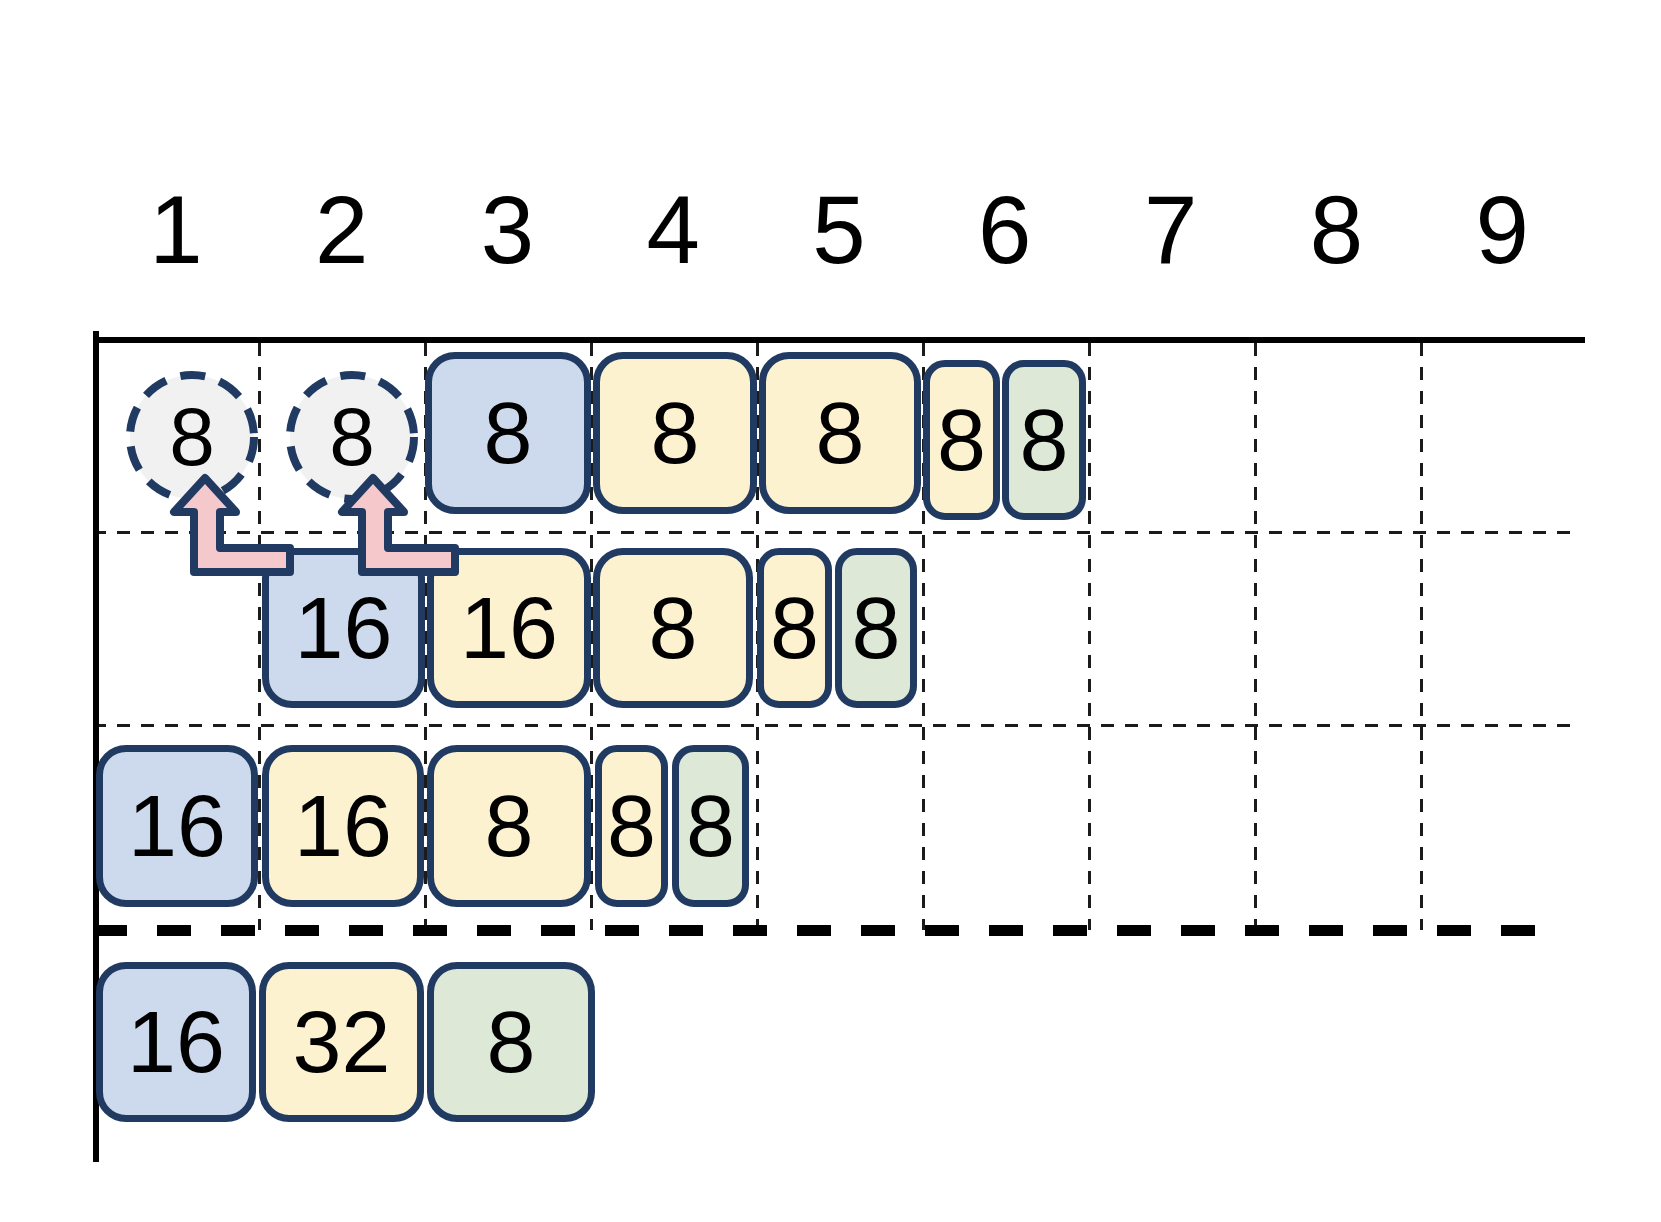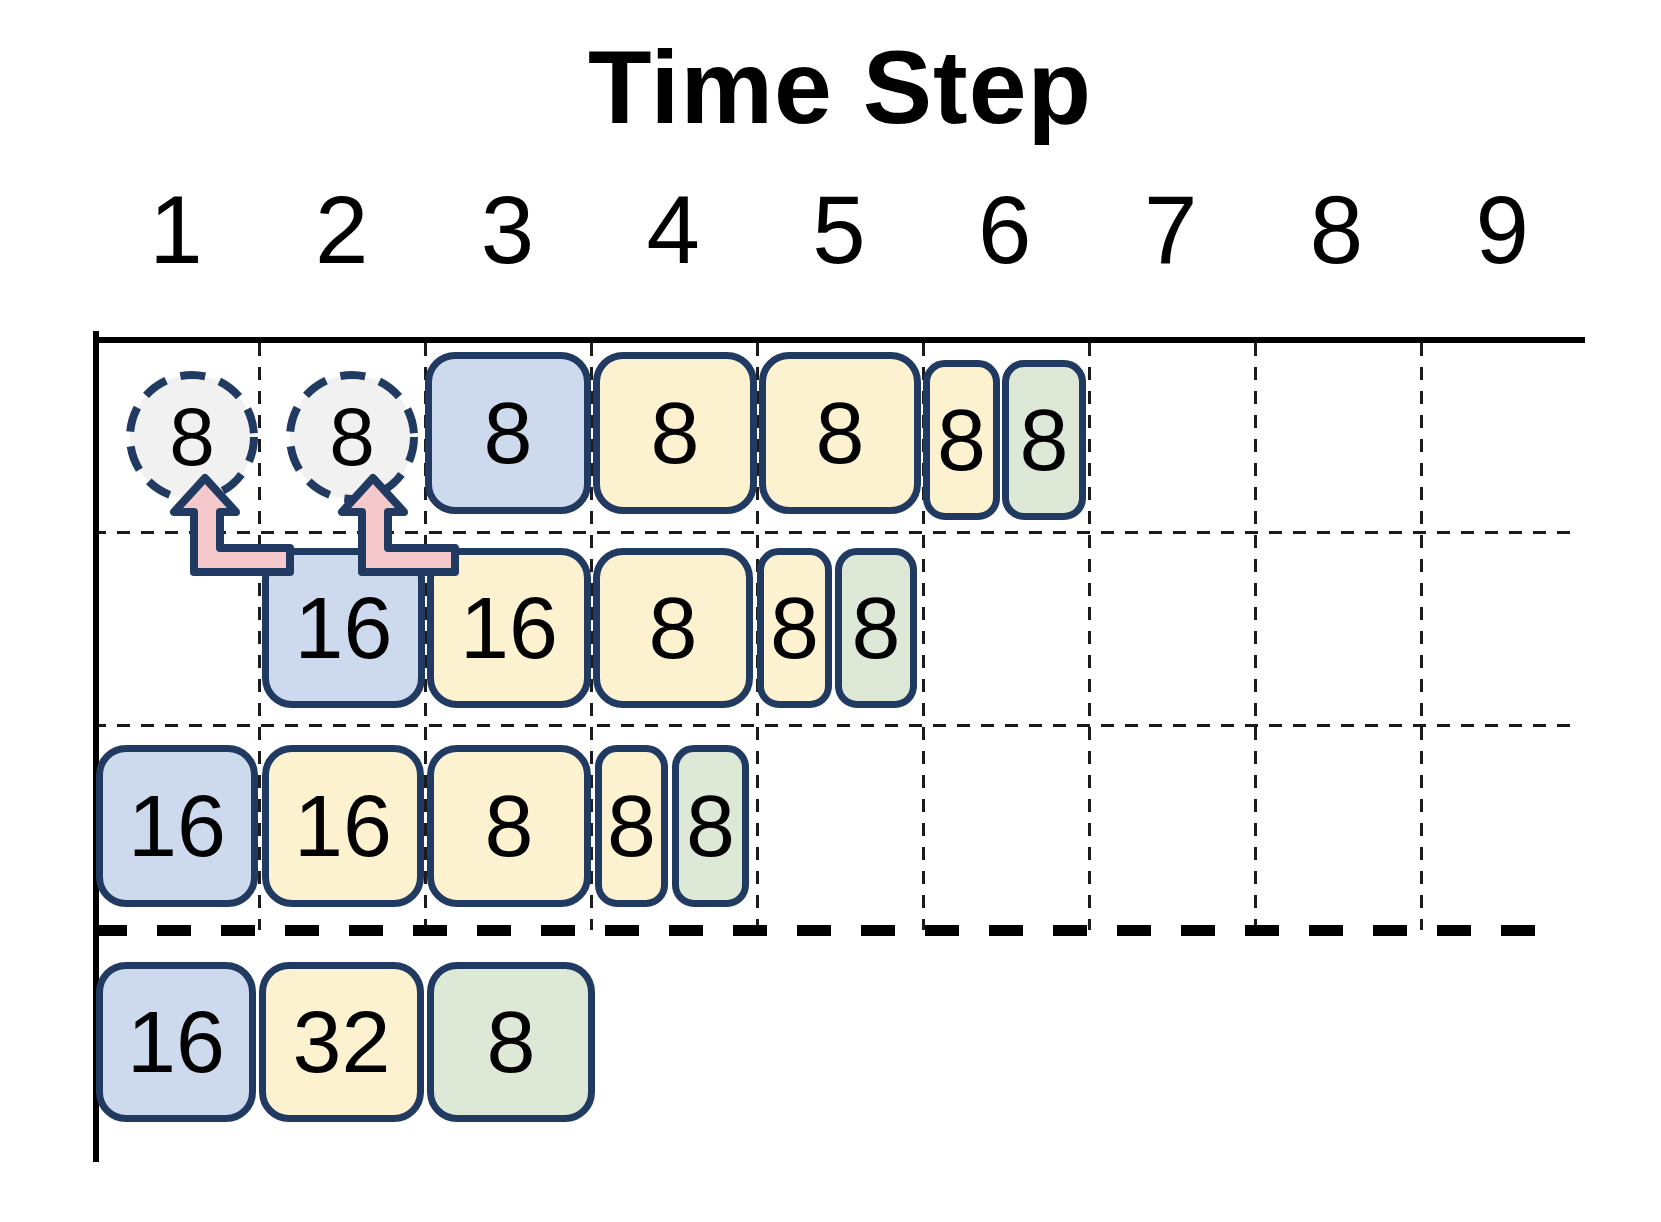--- a/index.html
+++ b/index.html
@@ -44,21 +44,20 @@
     position:absolute;left:0;top:0;width:136px;height:136px;
     display:flex;align-items:center;justify-content:center;font-size:82px;
   }
   .arrows{position:absolute;left:0;top:0;width:1661px;height:1222px;z-index:3;pointer-events:none;}
 </style>
 </head>
 <body>
 
 <div class="canvas">
 
-  <div class="title">Time Step</div>
 
   <div class="steps-row">
     <div class="step">1</div>
     <div class="step">2</div>
     <div class="step">3</div>
     <div class="step">4</div>
     <div class="step">5</div>
     <div class="step">6</div>
     <div class="step">7</div>
     <div class="step">8</div>

